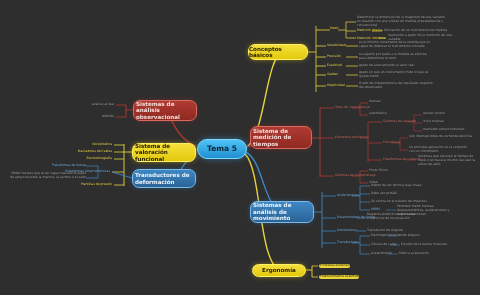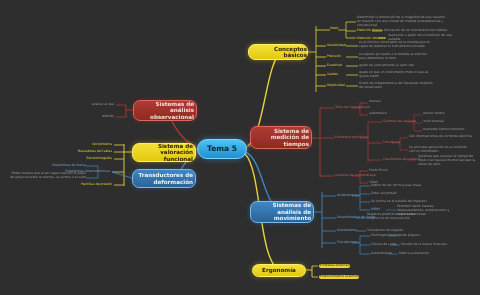--- a/index.html
+++ b/index.html
@@ -3,21 +3,21 @@
 <meta charset="utf-8">
 <style>
   html,body{margin:0;padding:0;background:#2b2b2b;}
   body{width:480px;height:295px;overflow:hidden;
        font-family:"DejaVu Sans","Liberation Sans",sans-serif;}
   #canvas{position:relative;width:480px;height:295px;background:#2e2e2e;}
   svg.wires{position:absolute;left:0;top:0;width:480px;height:295px;pointer-events:none;}
 
   .node{position:absolute;box-sizing:border-box;border-radius:7px;
         display:flex;align-items:center;justify-content:center;
-        text-align:right;line-height:1.15;font-weight:bold;}
+        text-align:left;line-height:1.15;font-weight:bold;}
 
   .central{background:linear-gradient(#4fc3f7,#1f8fd0);
            border:1px solid #7fd6ff;color:#0a2230;
            font-size:7.5px;border-radius:11px;
            box-shadow:0 0 6px rgba(60,160,220,.55);}
 
   .n-yellow{background:linear-gradient(#f5e03a,#e3c90d);
             border:1px solid #fff06a;color:#2b2300;font-size:5.6px;
             box-shadow:0 0 5px rgba(230,200,20,.45);}
   .n-red{background:linear-gradient(#b03a32,#8e2a22);

